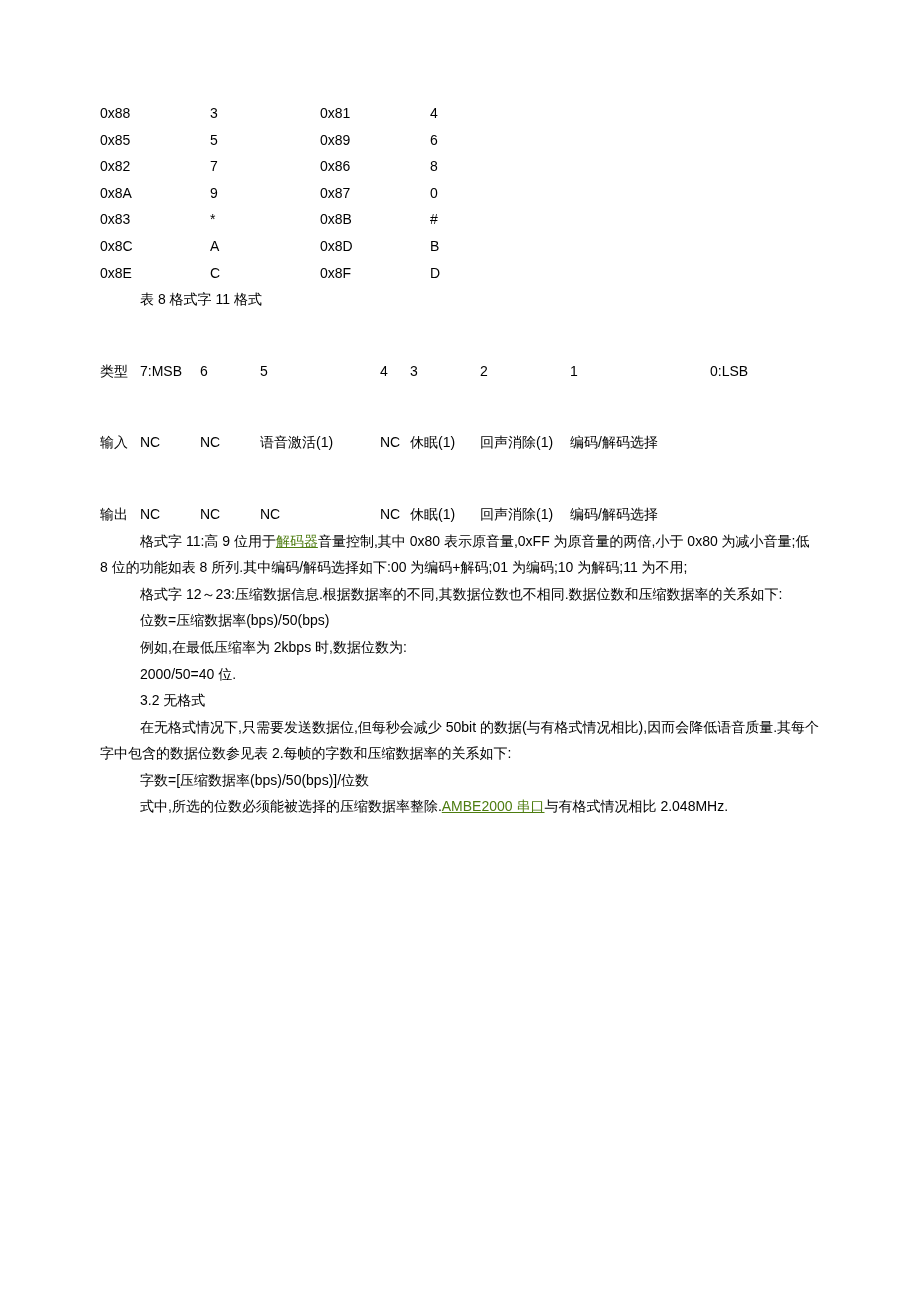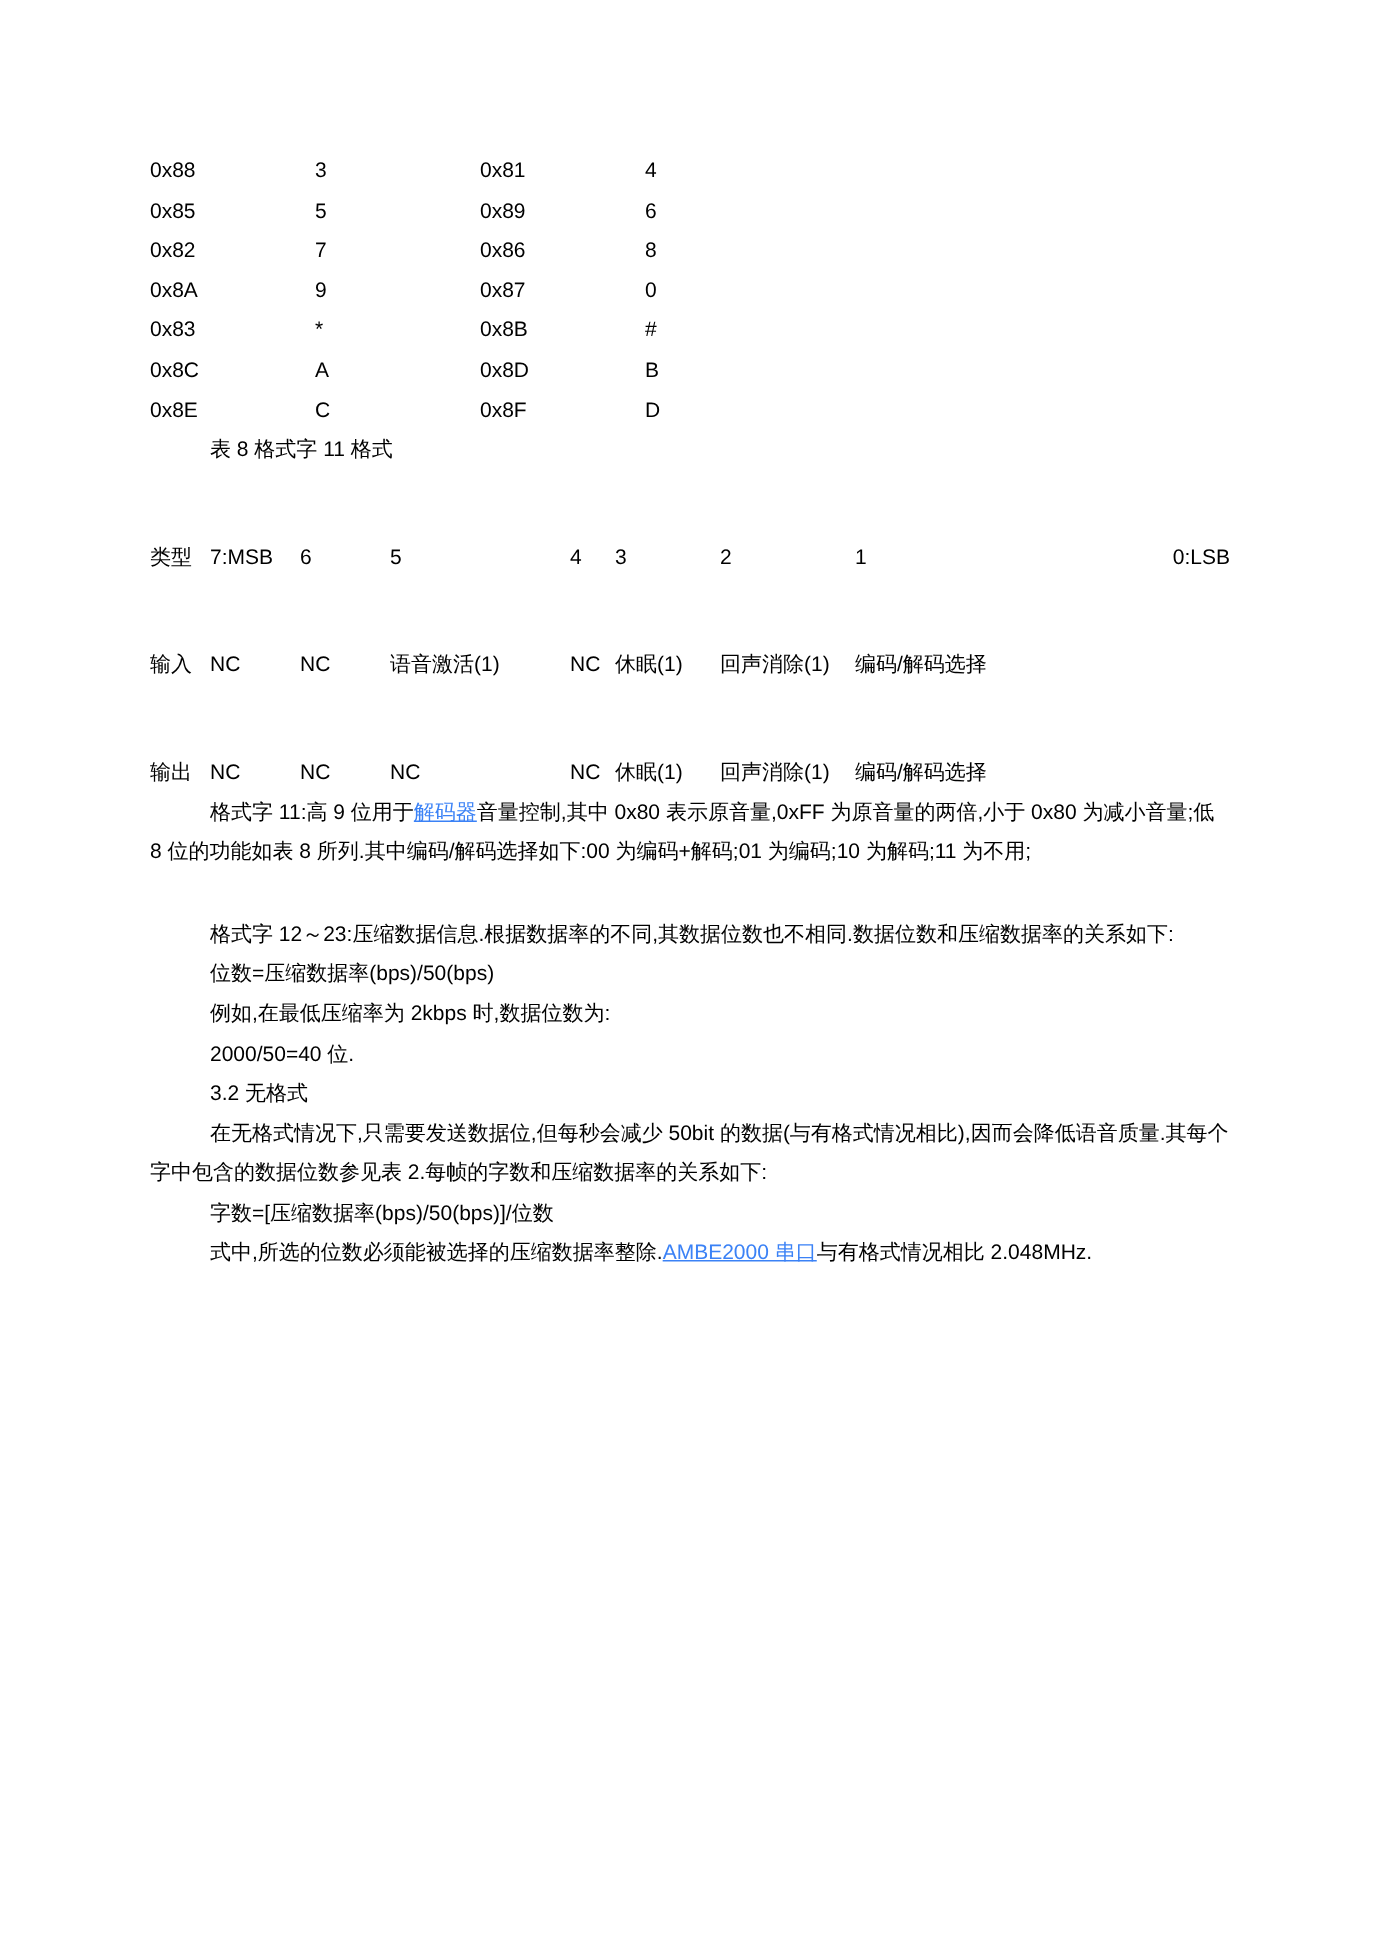--- a/index.html
+++ b/index.html
@@ -28,24 +28,24 @@
   .hdr-row { display: flex; line-height: 1.9; }
   .hdr-row > span { display: inline-block; margin-top: 45px; }
   .h1 { width: 40px; }
   .h2 { width: 60px; }
   .h3 { width: 60px; }
   .h4 { width: 120px; }
   .h5 { width: 30px; }
   .h6 { width: 70px; }
   .h7 { width: 90px; }
   .h8 { width: 140px;}
-  .h9 { flex: 1; text-align: right; }
+  .h9 { flex: 1; }
   .link {
     text-decoration: underline;
-    color: #3b82f6;
+    color: #4d7c0f;
   }
   p { margin: 0; }
 </style>
 </head>
 <body>
 
 <div>
   <div class="table-row">
     <span class="c1">0x88</span>
     <span class="c2">3</span>
@@ -125,21 +125,21 @@
   <span class="h6">休眠(1)</span>
   <span class="h7">回声消除(1)</span>
   <span class="h8">编码/解码选择</span>
   <span class="h9"></span>
 </div>
 
 <p style="text-indent:40px;">
   <span>格式字 11:高 9 位用于</span><span class="link">解码器</span><span>音量控制,其中 0x80 表示原音量,0xFF 为原音量的两倍,小于 0x80 为减小音量;低 8 位的功能如表 8 所列.其中编码/解码选择如下:00 为编码+解码;01 为编码;10 为解码;11 为不用;</span>
 </p>
 
-<p style="text-indent:40px;margin-top:28px;">格式字 12～23:压缩数据信息.根据数据率的不同,其数据位数也不相同.数据位数和压缩数据率的关系如下:</p>
+<p style="text-indent:40px;">格式字 12～23:压缩数据信息.根据数据率的不同,其数据位数也不相同.数据位数和压缩数据率的关系如下:</p>
 
 <p class="indent">位数=压缩数据率(bps)/50(bps)</p>
 <p class="indent">例如,在最低压缩率为 2kbps 时,数据位数为:</p>
 <p class="indent">2000/50=40 位.</p>
 <p class="indent">3.2  无格式</p>
 
 <p style="text-indent:40px;">在无格式情况下,只需要发送数据位,但每秒会减少 50bit 的数据(与有格式情况相比),因而会降低语音质量.其每个字中包含的数据位数参见表 2.每帧的字数和压缩数据率的关系如下:</p>
 
 <p class="indent">字数=[压缩数据率(bps)/50(bps)]/位数</p>
 

